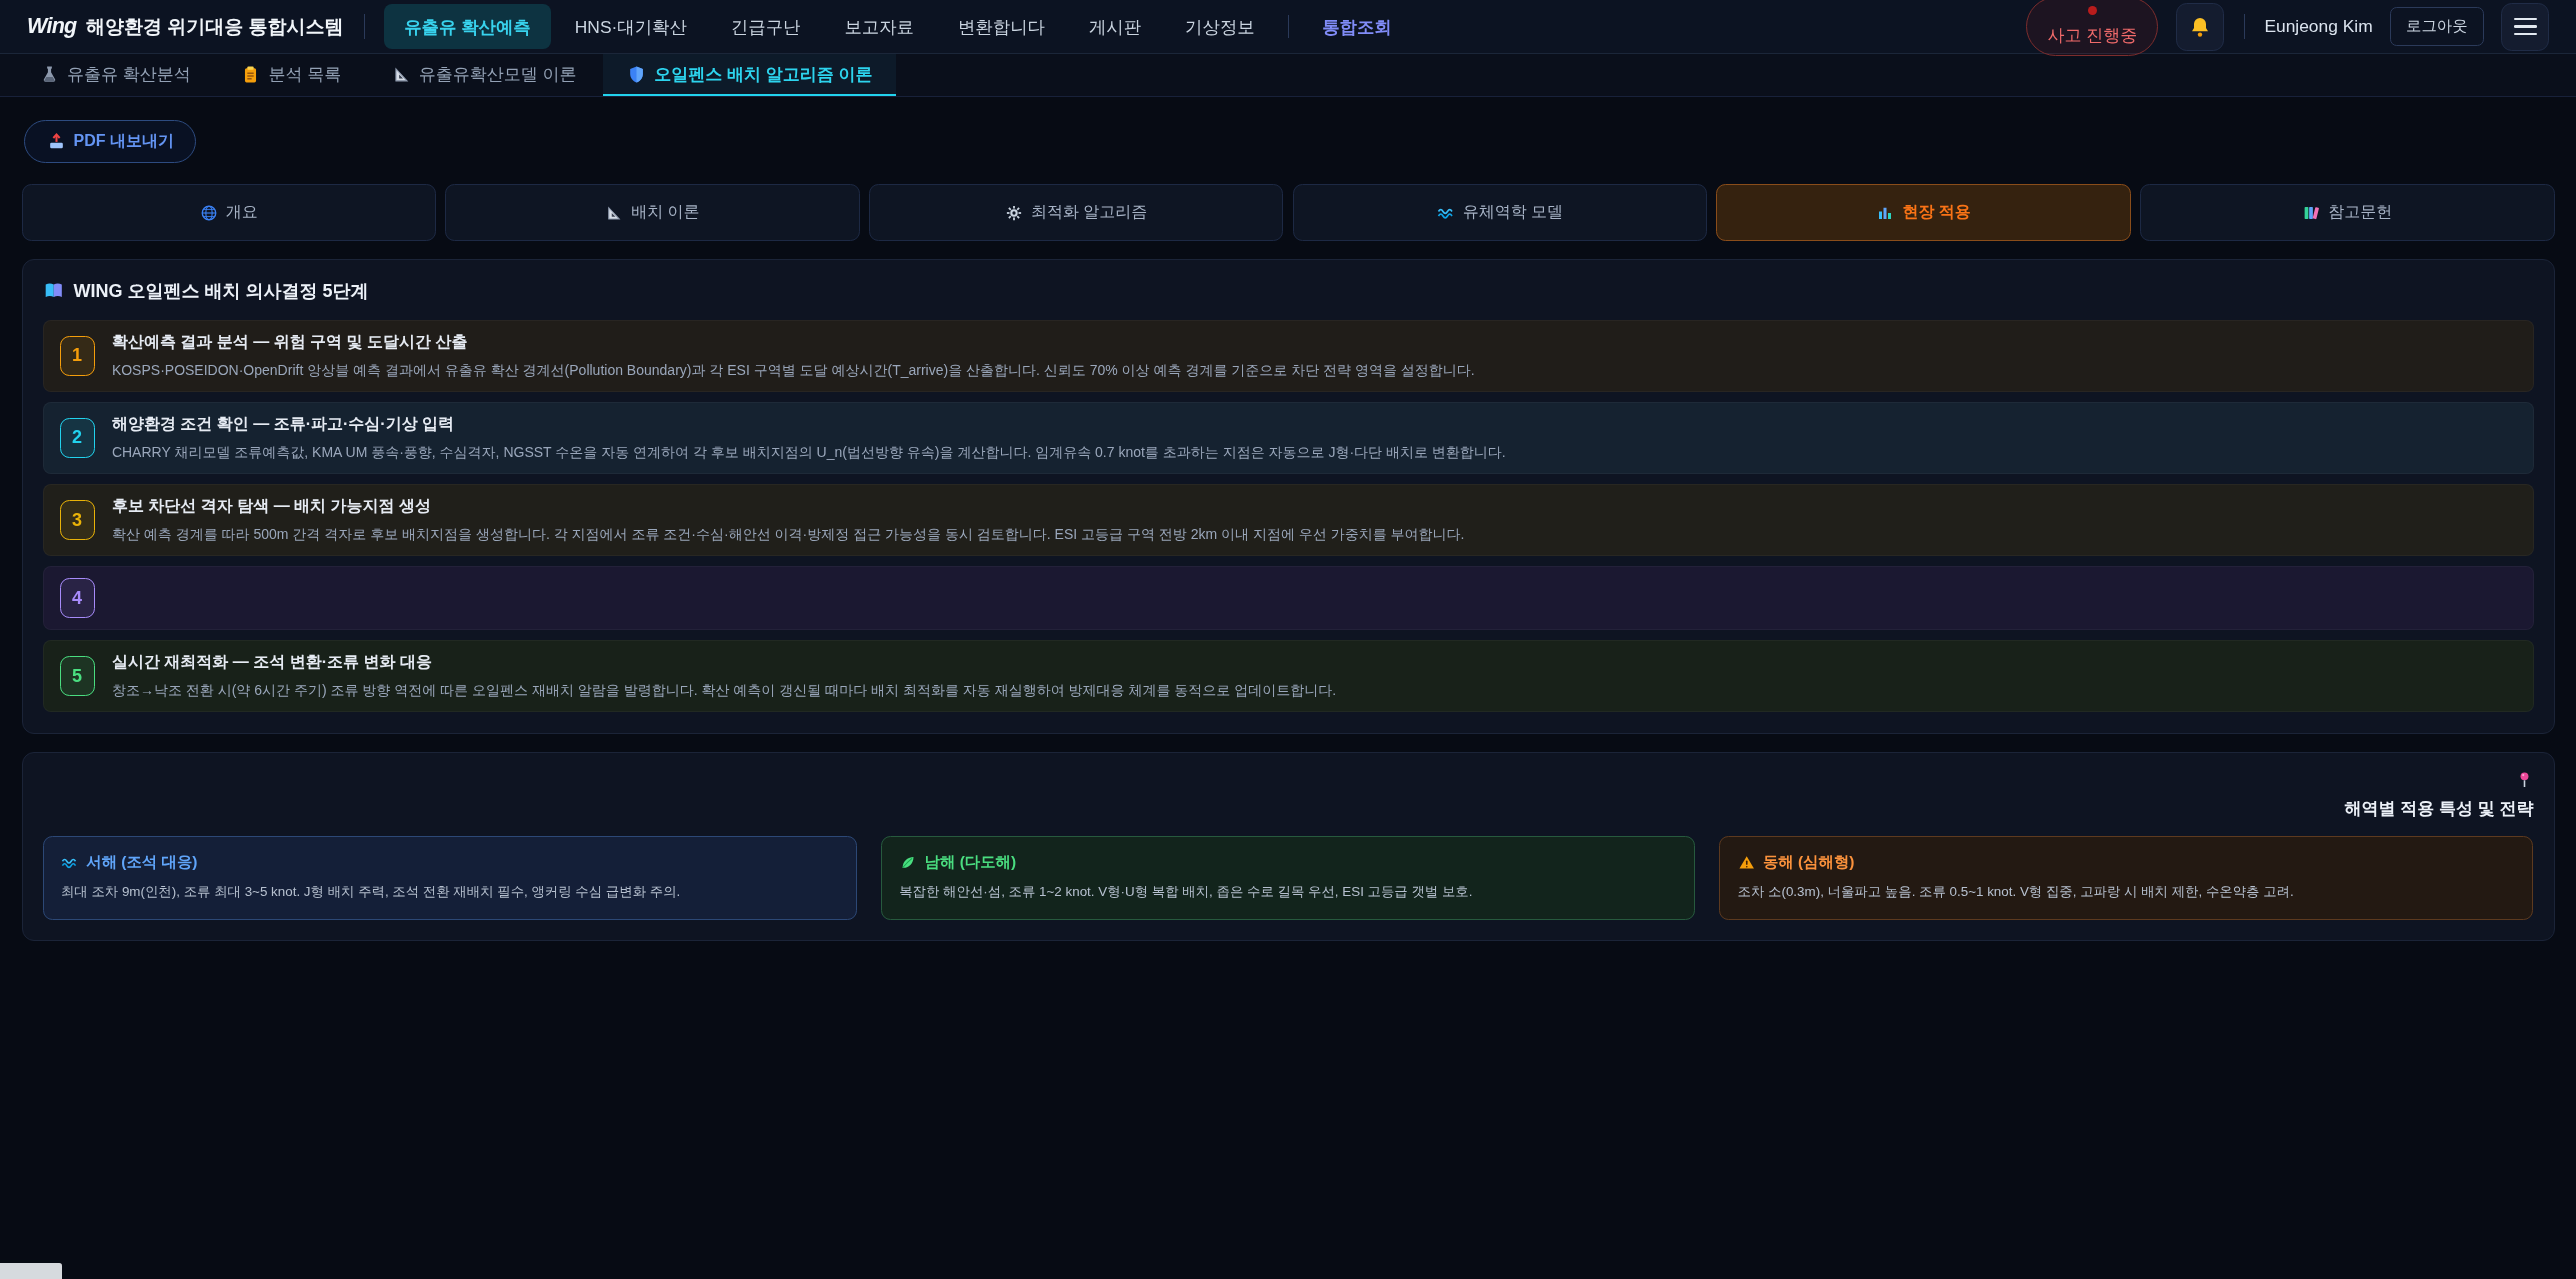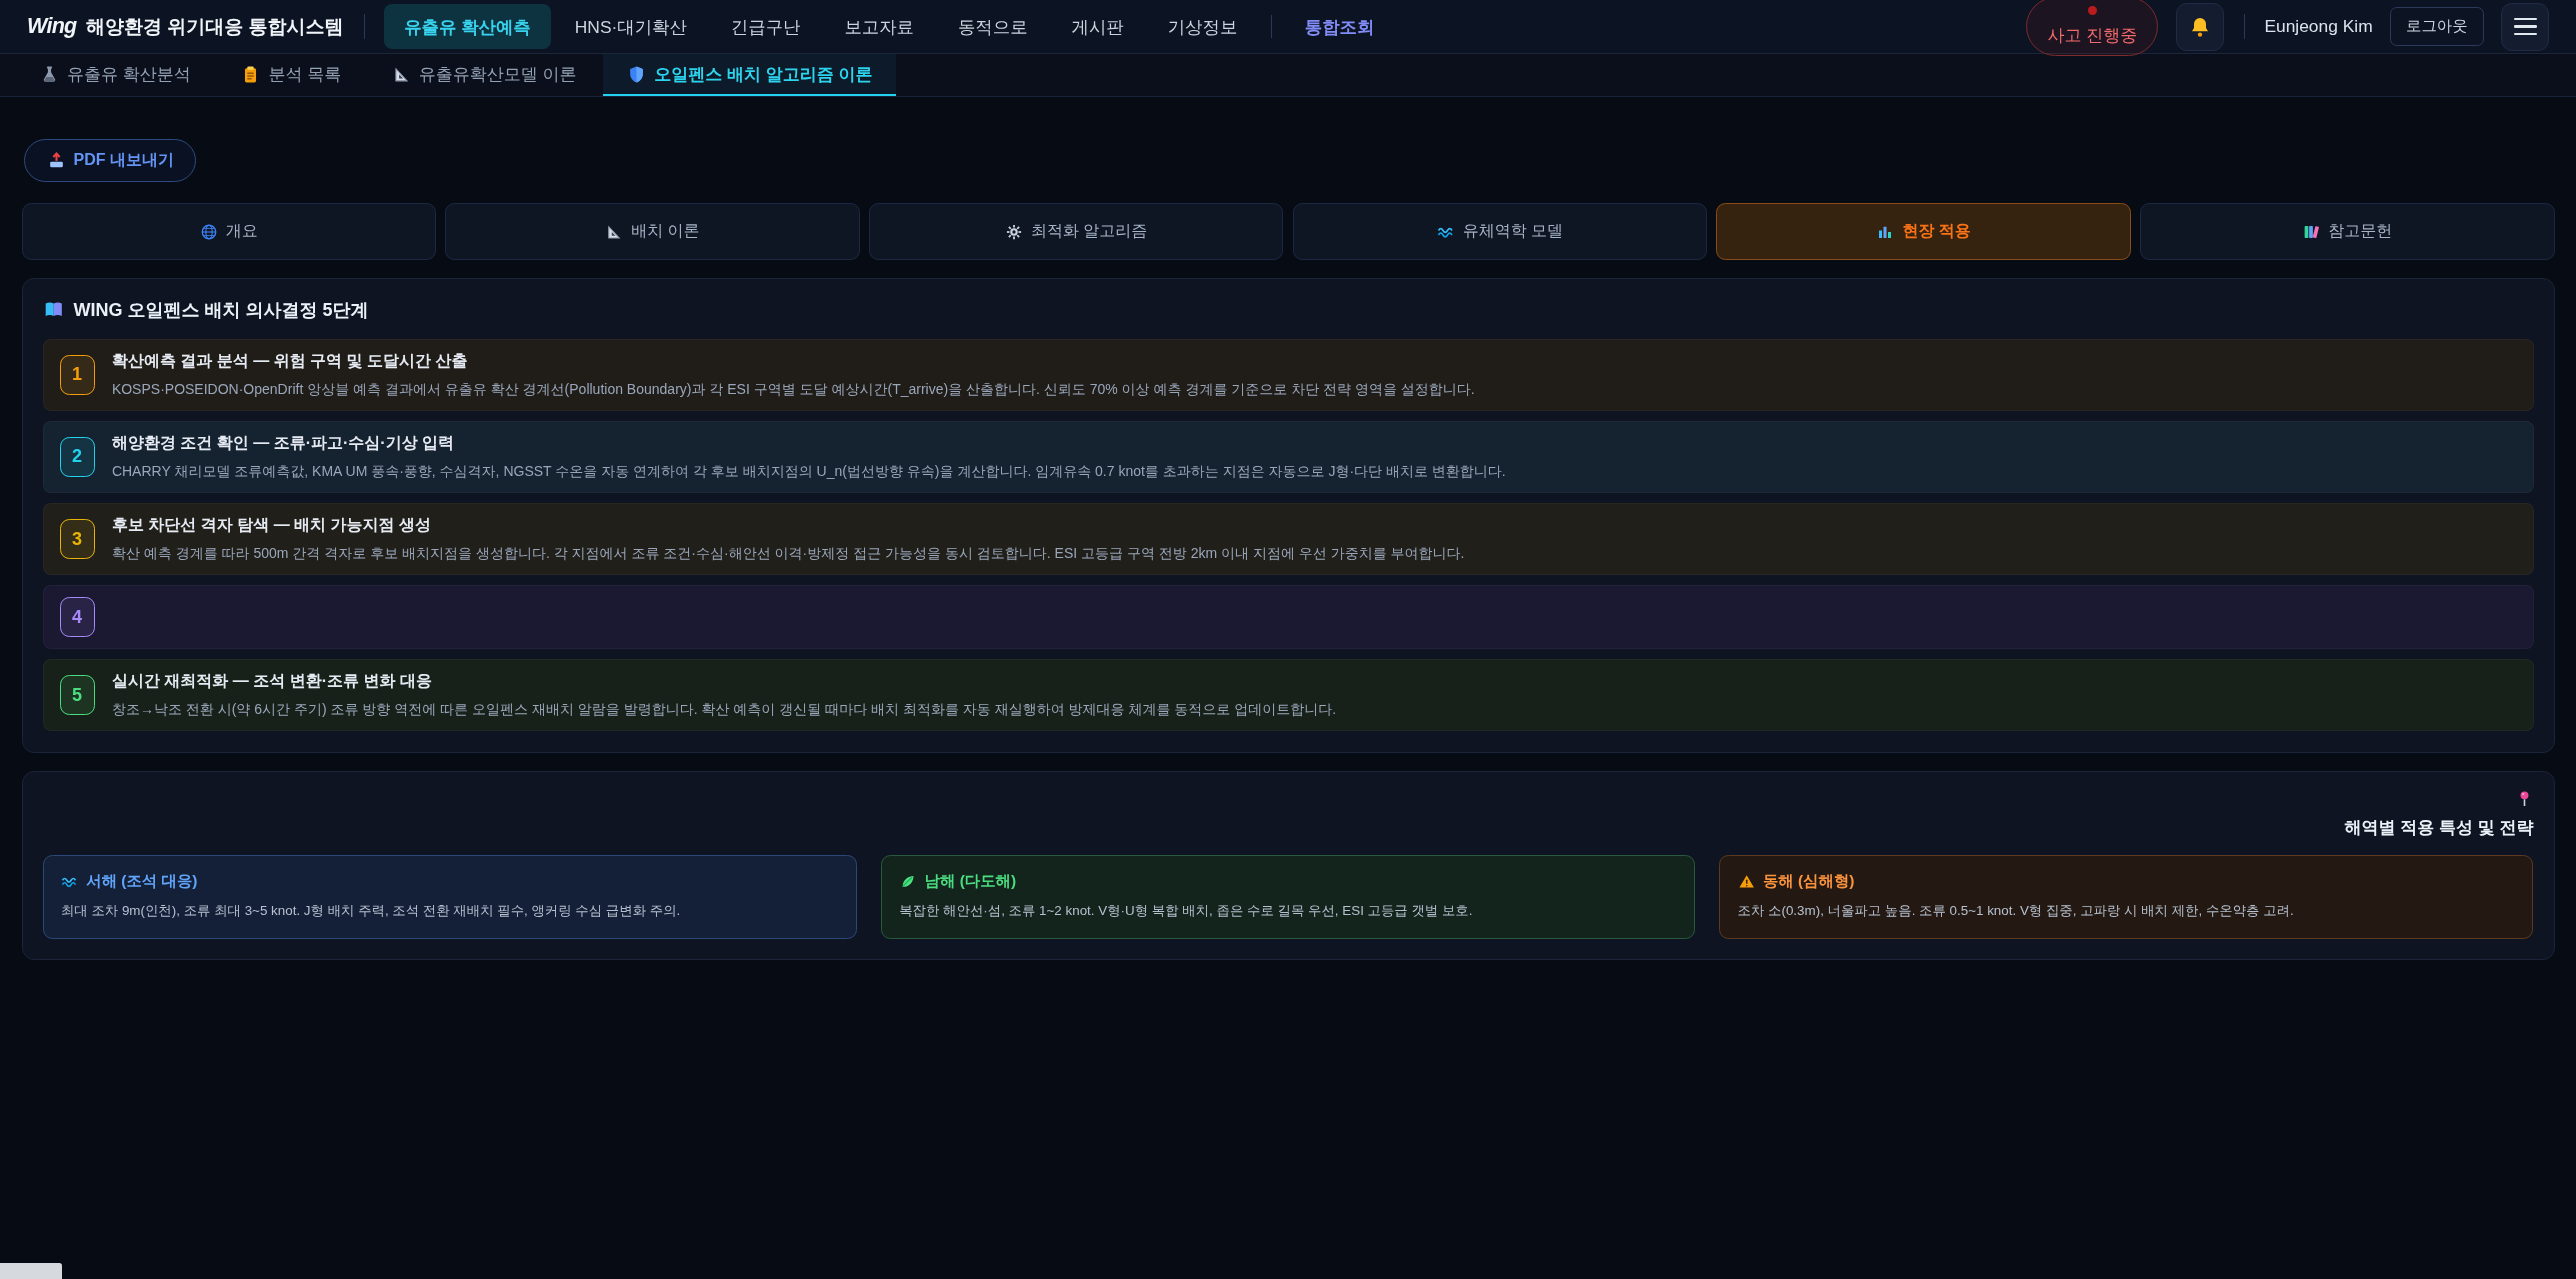--- a/index.html
+++ b/index.html
@@ -67,21 +67,21 @@
   .page-icon-box {
     width: 52px; height: 52px; border-radius: 12px; background: #241f1b;
     border: 0.7px solid #584430; display: flex; align-items: center; justify-content: center;
     box-shadow: 0 0 16px rgba(180,120,40,0.15);
   }
   .page-title { font-size: 25px; font-weight: 800; color: #f1f5f9; letter-spacing: -0.3px; }
   .page-subtitle { font-size: 14px; color: #8b97ab; margin-top: 6.7px; }
   .pdf-btn {
     display: flex; align-items: center; gap: 8px; border: 0.7px solid #2d4b80;
     color: #6495f4; background: rgba(37,99,235,0.07); border-radius: 670px;
-    padding: 10px 21.5px; font-size: 16px; font-weight: 700; cursor: pointer; margin-top: 19px; white-space: nowrap;
+    padding: 10px 21.5px; font-size: 16px; font-weight: 700; cursor: pointer; margin-top: 0; white-space: nowrap;
   }
 
   
   .section-tabs { display: flex; gap: 9.4px; margin: 14.8px 21.5px 0; }
   .stab {
     flex: 1; height: 57px; display: flex; align-items: center; justify-content: center; gap: 8px;
     background: #0e1523; border: 0.7px solid #1d2944; border-radius: 9.4px;
     font-size: 16px; color: #a7b3c6; cursor: pointer; white-space: nowrap;
   }
   .stab.active { background: #35220f; border: 1.3px solid #8a4d1a; color: #f97316; font-weight: 700; }
@@ -133,21 +133,21 @@
   <div class="logo-wrap">
     <span class="logo-mark">Wing</span>
     <span class="app-title">해양환경 위기대응 통합시스템</span>
   </div>
   <div class="v-div"></div>
   <nav class="nav">
     <a class="nav-item active">유출유 확산예측</a>
     <a class="nav-item">HNS·대기확산</a>
     <a class="nav-item">긴급구난</a>
     <a class="nav-item">보고자료</a>
-    <a class="nav-item">동적으로</a>
+    <a class="nav-item">변환합니다</a>
     <a class="nav-item">게시판</a>
     <a class="nav-item">기상정보</a>
     <div class="nav-div"></div>
     <a class="nav-item accent">통합조회</a>
   </nav>
   <div class="top-right">
     <div class="status-badge">
       <span class="status-dot"></span>
       <span>사고 진행중</span>
     </div>

